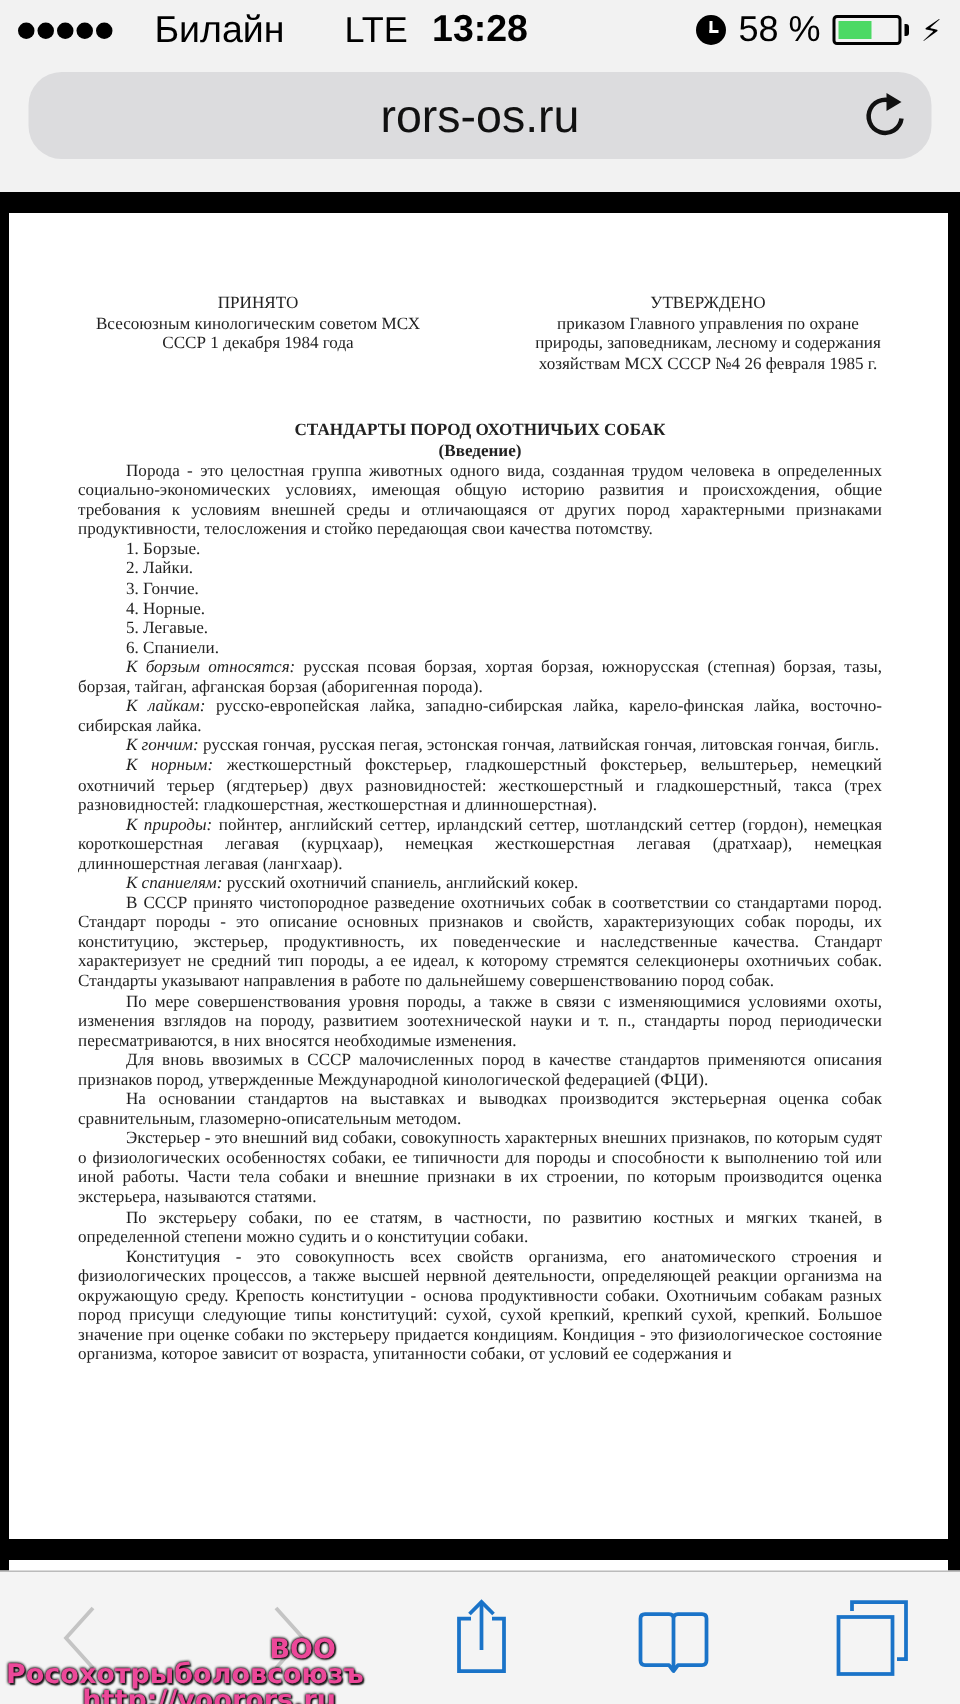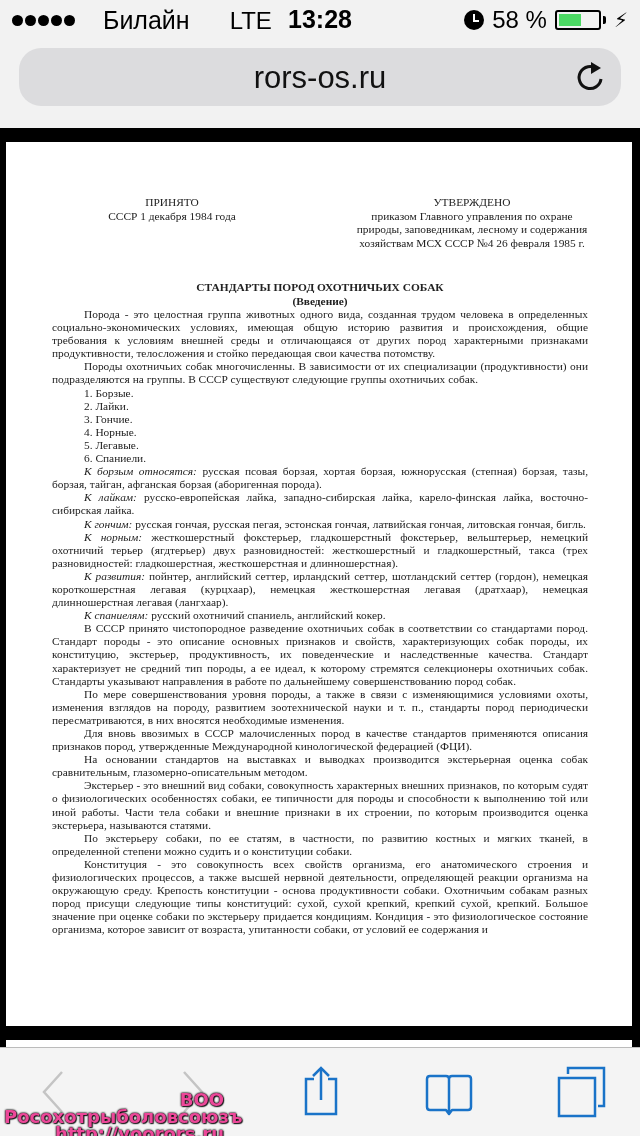--- a/index.html
+++ b/index.html
@@ -89,46 +89,46 @@
       <polygon points="18,2 28,8 18,14" fill="#111"></polygon>
     </svg>
   </div>
 </div>
 
 <div class="docarea">
   <div class="page">
     <div class="doc">
       <div class="hdr hdr-left">
         <div>ПРИНЯТО</div>
+        <div>Всесоюзным кинологическим советом МСХ</div>
         <div>СССР 1 декабря 1984 года</div>
       </div>
       <div class="hdr hdr-right">
         <div>УТВЕРЖДЕНО</div>
         <div>приказом Главного управления по охране</div>
         <div>природы, заповедникам, лесному и содержания</div>
         <div>хозяйствам МСХ СССР №4 26 февраля 1985 г.</div>
       </div>
       <div class="title-block">
         <div>СТАНДАРТЫ ПОРОД ОХОТНИЧЬИХ СОБАК</div>
         <div>(Введение)</div>
       </div>
       <div class="body">
         <p>Порода - это целостная группа животных одного вида, созданная трудом человека в определенных социально-экономических условиях, имеющая общую историю развития и происхождения, общие требования к условиям внешней среды и отличающаяся от других пород характерными признаками продуктивности, телосложения и стойко передающая свои качества потомству.</p>
-        <p>Породы охотничьих собак многочисленны. В зависимости от их специализации (продуктивности) они подразделяются на группы. В СССР существуют следующие группы охотничьих собак.</p>
         <div class="li">1. Борзые.</div>
         <div class="li">2. Лайки.</div>
         <div class="li">3. Гончие.</div>
         <div class="li">4. Норные.</div>
         <div class="li">5. Легавые.</div>
         <div class="li">6. Спаниели.</div>
         <p><i>К борзым относятся:</i><span> русская псовая борзая, хортая борзая, южнорусская (степная) борзая, тазы, борзая, тайган, афганская борзая (аборигенная порода).</span></p>
         <p><i>К лайкам:</i><span> русско-европейская лайка, западно-сибирская лайка, карело-финская лайка, восточно-сибирская лайка.</span></p>
         <p><i>К гончим:</i><span> русская гончая, русская пегая, эстонская гончая, латвийская гончая, литовская гончая, бигль.</span></p>
         <p><i>К норным:</i><span> жесткошерстный фокстерьер, гладкошерстный фокстерьер, вельштерьер, немецкий охотничий терьер (ягдтерьер) двух разновидностей: жесткошерстный и гладкошерстный, такса (трех разновидностей: гладкошерстная, жесткошерстная и длинношерстная).</span></p>
-        <p><i>К развития:</i><span> пойнтер, английский сеттер, ирландский сеттер, шотландский сеттер (гордон), немецкая короткошерстная легавая (курцхаар), немецкая жесткошерстная легавая (дратхаар), немецкая длинношерстная легавая (лангхаар).</span></p>
+        <p><i>К природы:</i><span> пойнтер, английский сеттер, ирландский сеттер, шотландский сеттер (гордон), немецкая короткошерстная легавая (курцхаар), немецкая жесткошерстная легавая (дратхаар), немецкая длинношерстная легавая (лангхаар).</span></p>
         <p><i>К спаниелям:</i><span> русский охотничий спаниель, английский кокер.</span></p>
         <p>В СССР принято чистопородное разведение охотничьих собак в соответствии со стандартами пород. Стандарт породы - это описание основных признаков и свойств, характеризующих собак породы, их конституцию, экстерьер, продуктивность, их поведенческие и наследственные качества. Стандарт характеризует не средний тип породы, а ее идеал, к которому стремятся селекционеры охотничьих собак. Стандарты указывают направления в работе по дальнейшему совершенствованию пород собак.</p>
         <p>По мере совершенствования уровня породы, а также в связи с изменяющимися условиями охоты, изменения взглядов на породу, развитием зоотехнической науки и т. п., стандарты пород периодически пересматриваются, в них вносятся необходимые изменения.</p>
         <p>Для вновь ввозимых в СССР малочисленных пород в качестве стандартов применяются описания признаков пород, утвержденные Международной кинологической федерацией (ФЦИ).</p>
         <p>На основании стандартов на выставках и выводках производится экстерьерная оценка собак сравнительным, глазомерно-описательным методом.</p>
         <p>Экстерьер - это внешний вид собаки, совокупность характерных внешних признаков, по которым судят о физиологических особенностях собаки, ее типичности для породы и способности к выполнению той или иной работы. Части тела собаки и внешние признаки в их строении, по которым производится оценка экстерьера, называются статями.</p>
         <p>По экстерьеру собаки, по ее статям, в частности, по развитию костных и мягких тканей, в определенной степени можно судить и о конституции собаки.</p>
         <p>Конституция - это совокупность всех свойств организма, его анатомического строения и физиологических процессов, а также высшей нервной деятельности, определяющей реакции организма на окружающую среду. Крепость конституции - основа продуктивности собаки. Охотничьим собакам разных пород присущи следующие типы конституций: сухой, сухой крепкий, крепкий сухой, крепкий. Большое значение при оценке собаки по экстерьеру придается кондициям. Кондиция - это физиологическое состояние организма, которое зависит от возраста, упитанности собаки, от условий ее содержания и</p>
       </div>
     </div>

